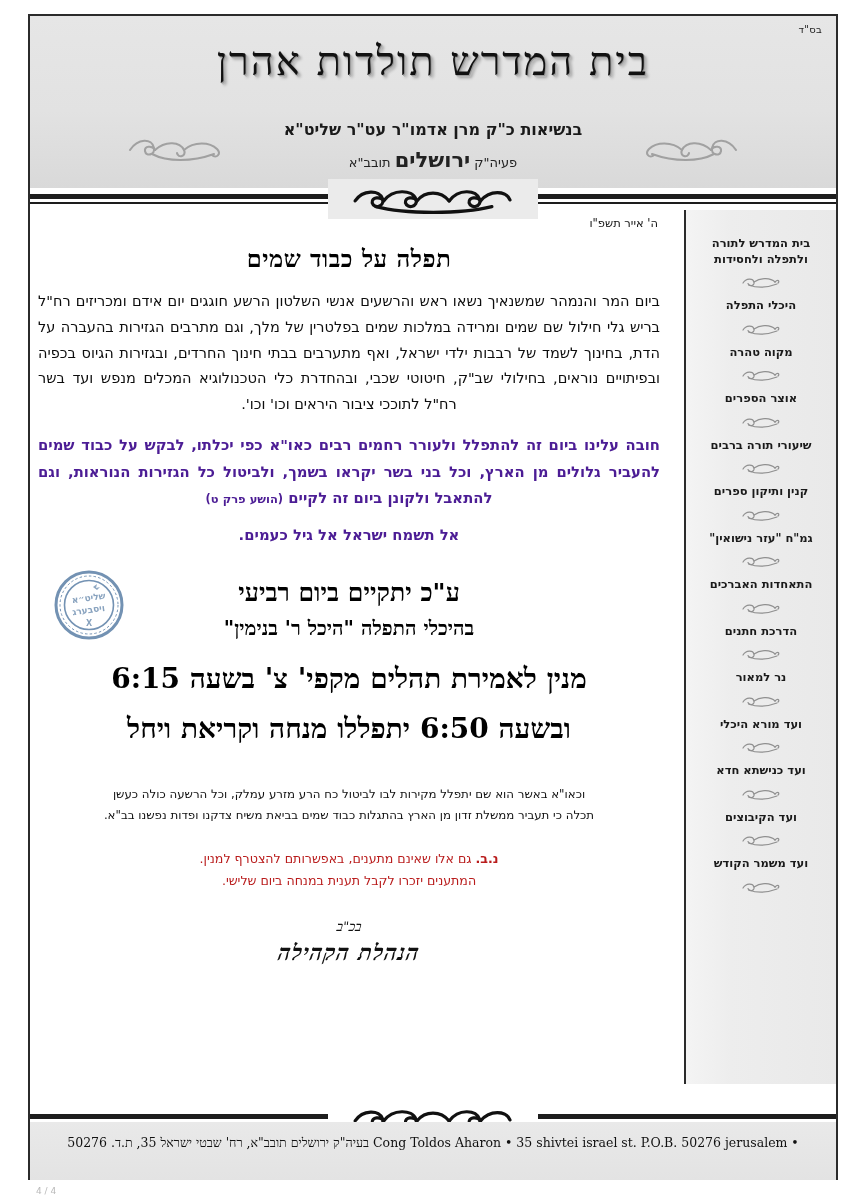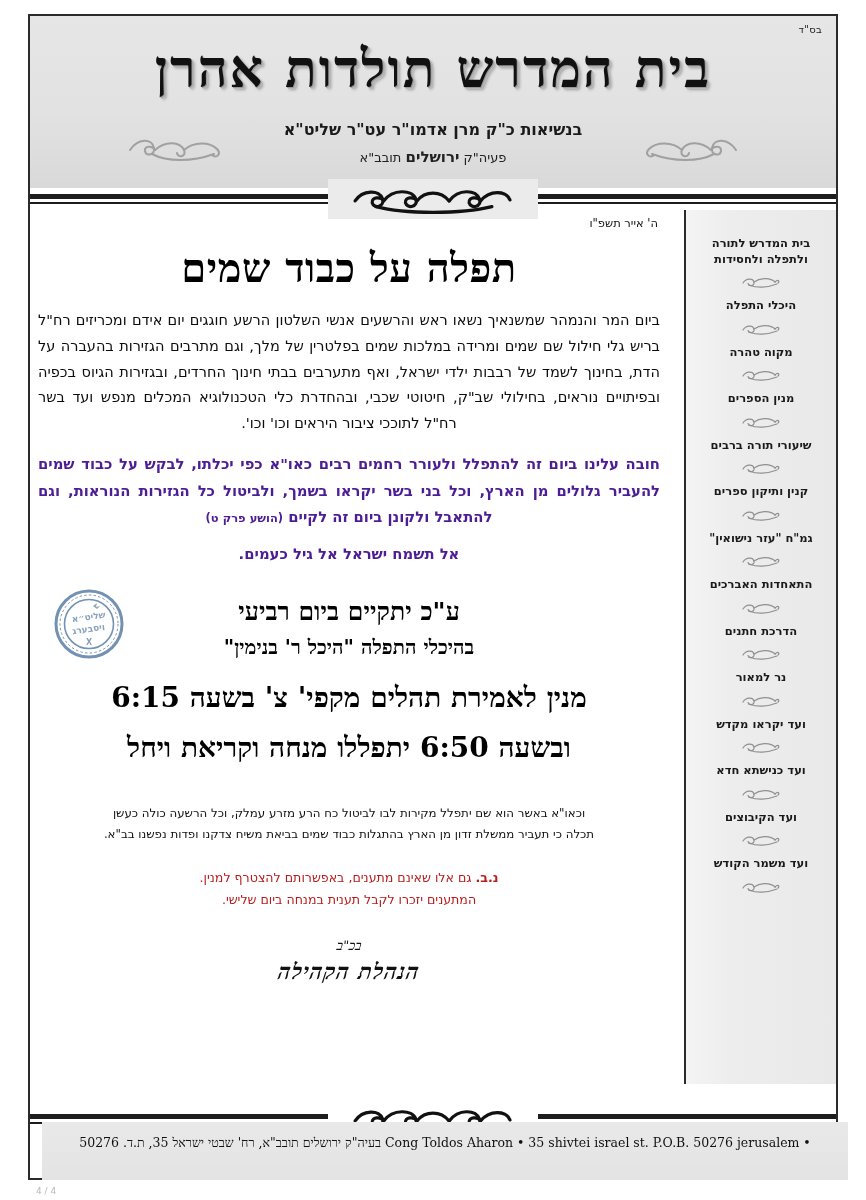--- a/index.html
+++ b/index.html
@@ -51,22 +51,22 @@
     letter-spacing: 0.3px;
     font-family: "DejaVu Sans", sans-serif;
   }
   .org-title {
     position: absolute;
     top: 22px;
     left: 0;
     width: 100%;
     text-align: center;
     font-family: "DejaVu Serif", "Liberation Serif", serif;
-    font-weight: bold;
-    font-size: 52px;
+    font-weight: normal;
+    font-size: 40px;
     letter-spacing: 2px;
     color: #111;
     text-shadow:
       1px 1px 0 #9a9a9a,
       2px 2px 0 #b9b9b9,
       3px 3px 3px rgba(0,0,0,0.30);
     white-space: nowrap;
   }
   .org-sub1 {
     position: absolute;
@@ -82,21 +82,21 @@
   .org-sub2 {
     position: absolute;
     top: 132px;
     left: 0;
     width: 100%;
     text-align: center;
     font-family: "DejaVu Sans", sans-serif;
     font-size: 13px;
     color: #222;
   }
-  .org-sub2 b { font-size: 15px; }
+  .org-sub2 b { font-size: 21px; }
 
   
   .flourish-side {
     position: absolute;
     top: 112px;
     width: 110px;
     height: 40px;
     opacity: .75;
   }
   .flourish-side.left  { left: 92px; }
@@ -184,21 +184,21 @@
     font-size: 11.5px;
     color: #111;
     text-align: right;
     margin: 6px 2px 0 0;
   }
 
   .doc-title {
     text-align: center;
     font-family: "DejaVu Serif", "Liberation Serif", serif;
     font-weight: bold;
-    font-size: 40px;
+    font-size: 24px;
     color: #000;
     margin: 14px 0 16px 0;
     letter-spacing: 0.5px;
   }
 
   .para-justify {
     font-family: "DejaVu Sans", sans-serif;
     font-size: 14.5px;
     line-height: 1.78;
     color: #0d0d0d;
@@ -306,21 +306,20 @@
   .footer {
     position: absolute;
     left: 30px;
     top: 1122px;
     width: 806px;
     height: 58px;
     background: linear-gradient(180deg, #e9e9e9 0%, #e3e3e3 100%);
     box-sizing: border-box;
     padding-top: 10px;
     text-align: center;
-    margin-left: 12px;
   }
   .footer-line {
     font-family: "DejaVu Serif", "Liberation Serif", serif;
     font-size: 12.5px;
     color: #111;
     line-height: 1.7;
     direction: rtl;
   }
   .footer-line .en {
     font-family: "DejaVu Serif", "Liberation Serif", serif;
@@ -430,21 +429,21 @@
         <svg viewBox="0 0 44 16" width="44" height="16" aria-hidden="true">
             <g fill="none" stroke="#7a7a7a" stroke-width="1.2" stroke-linecap="round">
               <path d="M4 9 C 7 4, 14 4, 15 8 C 16 12, 10 13, 9 9.5"></path>
               <path d="M15 8 C 22 3, 32 4, 36 8"></path>
               <path d="M36 8 C 39 5, 41 7, 39 9"></path>
               <path d="M10 11 C 20 15, 30 13, 38 10"></path>
             </g>
           </svg>
       </div>
 
-      <div class="sidebar-item">מנין הספרים</div>
+      <div class="sidebar-item">אוצר הספרים</div>
       <div class="sidebar-sep">
         <svg viewBox="0 0 44 16" width="44" height="16" aria-hidden="true">
             <g fill="none" stroke="#7a7a7a" stroke-width="1.2" stroke-linecap="round">
               <path d="M4 9 C 7 4, 14 4, 15 8 C 16 12, 10 13, 9 9.5"></path>
               <path d="M15 8 C 22 3, 32 4, 36 8"></path>
               <path d="M36 8 C 39 5, 41 7, 39 9"></path>
               <path d="M10 11 C 20 15, 30 13, 38 10"></path>
             </g>
           </svg>
       </div>
@@ -514,21 +513,21 @@
         <svg viewBox="0 0 44 16" width="44" height="16" aria-hidden="true">
             <g fill="none" stroke="#7a7a7a" stroke-width="1.2" stroke-linecap="round">
               <path d="M4 9 C 7 4, 14 4, 15 8 C 16 12, 10 13, 9 9.5"></path>
               <path d="M15 8 C 22 3, 32 4, 36 8"></path>
               <path d="M36 8 C 39 5, 41 7, 39 9"></path>
               <path d="M10 11 C 20 15, 30 13, 38 10"></path>
             </g>
           </svg>
       </div>
 
-      <div class="sidebar-item">ועד יקראו מקדש</div>
+      <div class="sidebar-item">ועד מורא היכלי</div>
       <div class="sidebar-sep">
         <svg viewBox="0 0 44 16" width="44" height="16" aria-hidden="true">
             <g fill="none" stroke="#7a7a7a" stroke-width="1.2" stroke-linecap="round">
               <path d="M4 9 C 7 4, 14 4, 15 8 C 16 12, 10 13, 9 9.5"></path>
               <path d="M15 8 C 22 3, 32 4, 36 8"></path>
               <path d="M36 8 C 39 5, 41 7, 39 9"></path>
               <path d="M10 11 C 20 15, 30 13, 38 10"></path>
             </g>
           </svg>
       </div>

